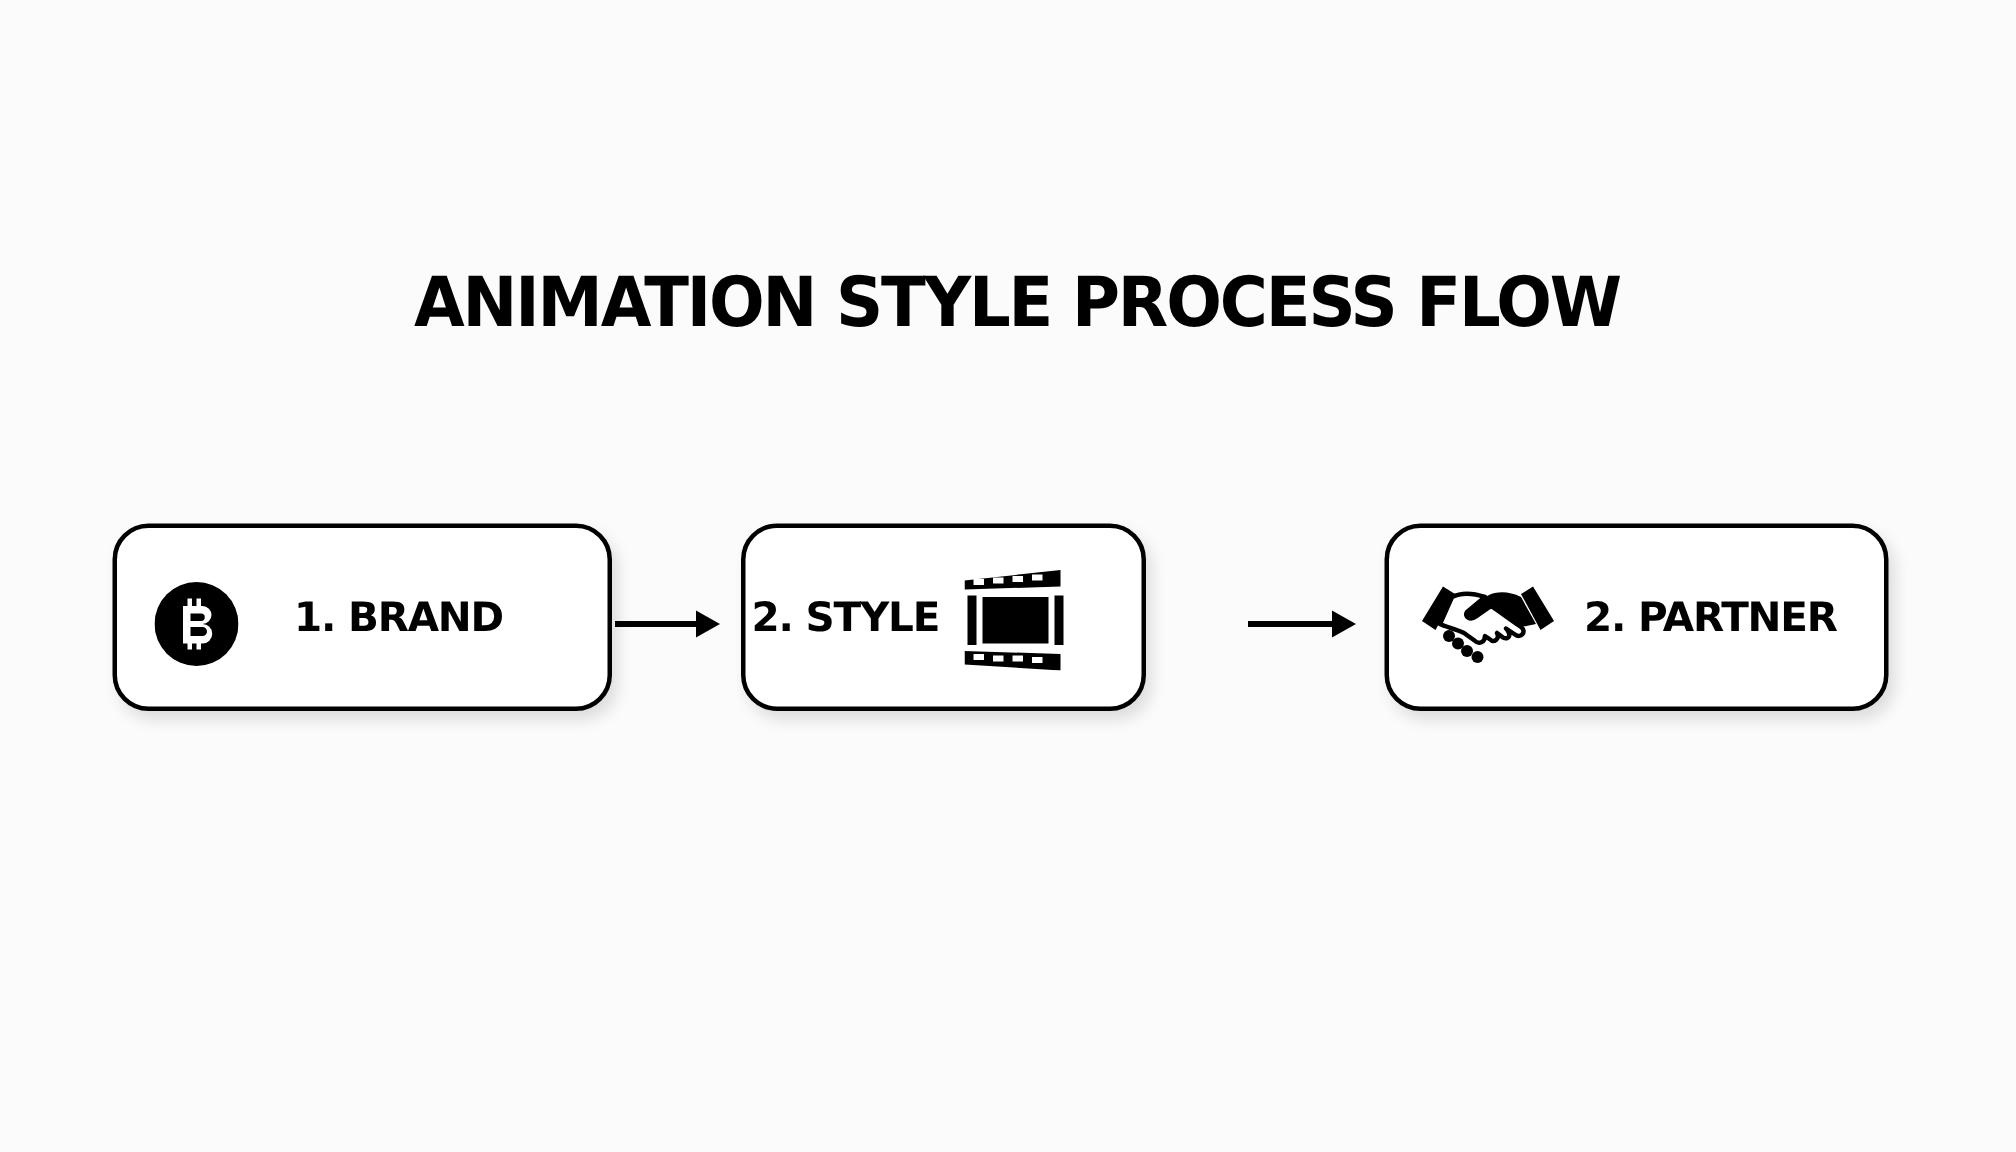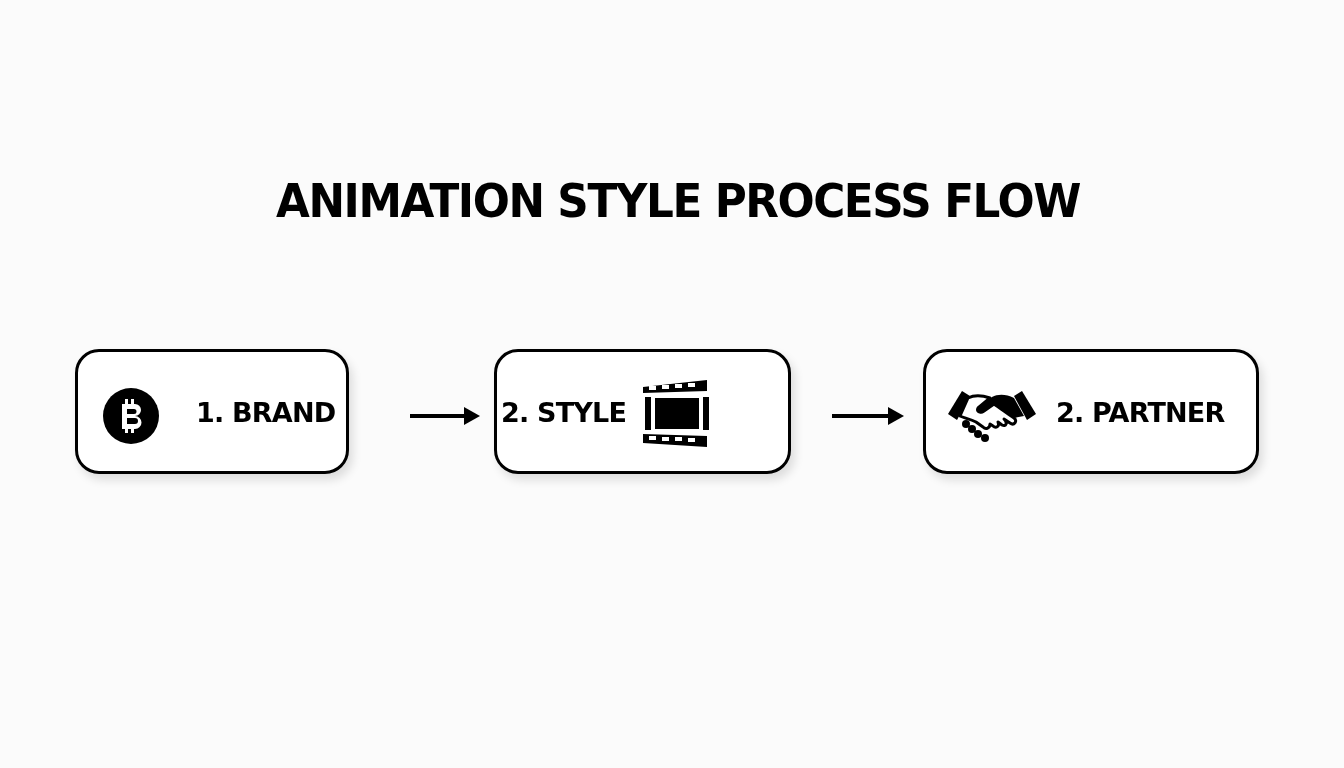--- a/index.html
+++ b/index.html
@@ -27,40 +27,40 @@
       font-family: "DejaVu Sans", sans-serif;
     }
     .icon { position: absolute; }
     .arrow { position: absolute; top: 405px; height: 22px; }
   </style>
 </head>
 <body>
 
 <div class="title">ANIMATION STYLE PROCESS FLOW</div>
 
-<div class="box" style="left:75px; width:274px;text-align:center;">
+<div class="box" style="left:75px; width:333px;text-align:center;">
   <svg class="icon" style="left:25px; top:36px;" width="56" height="56" viewBox="0 0 56 56">
     <circle cx="28" cy="28" r="28" fill="#000"></circle>
     <g fill="#fff">
       <rect x="22" y="11" width="3" height="6"></rect>
       <rect x="28" y="11" width="3" height="6"></rect>
       <rect x="22" y="39" width="3" height="6"></rect>
       <rect x="28" y="39" width="3" height="6"></rect>
       <path d="M19 16 h13 a6 6 0 0 1 0 12 a6.5 6.5 0 0 1 0 13 h-13 z M24 21 v5 h7 a2.5 2.5 0 0 0 0 -5 z M24 30 v6 h8 a3 3 0 0 0 0 -6 z" fill-rule="evenodd"></path>
     </g>
   </svg>
   <span class="label" style="left:118px;">1. BRAND</span>
 </div>
 
 <svg class="arrow" style="left:410px;" width="70" height="22" viewBox="0 0 70 22">
   <rect x="0" y="9" width="56" height="4" fill="#000"></rect>
   <polygon points="54,2 70,11 54,20" fill="#000"></polygon>
 </svg>
 
-<div class="box" style="left:494px; width:297px;">
+<div class="box" style="left:494px; width:270px;">
   <span class="label" style="left:4px;">2. STYLE</span>
   <svg class="icon" style="left:146px; top:27px;" width="68" height="68" viewBox="0 0 68 68">
     <polygon points="0,8 64,1 64,12 0,14" fill="#000"></polygon>
     <g fill="#fff">
       <rect x="6" y="7" width="7" height="4"></rect>
       <rect x="19" y="6" width="7" height="4"></rect>
       <rect x="32" y="5" width="7" height="4"></rect>
       <rect x="45" y="4" width="7" height="4"></rect>
     </g>
     <rect x="2" y="18" width="6" height="33" fill="#000"></rect>

